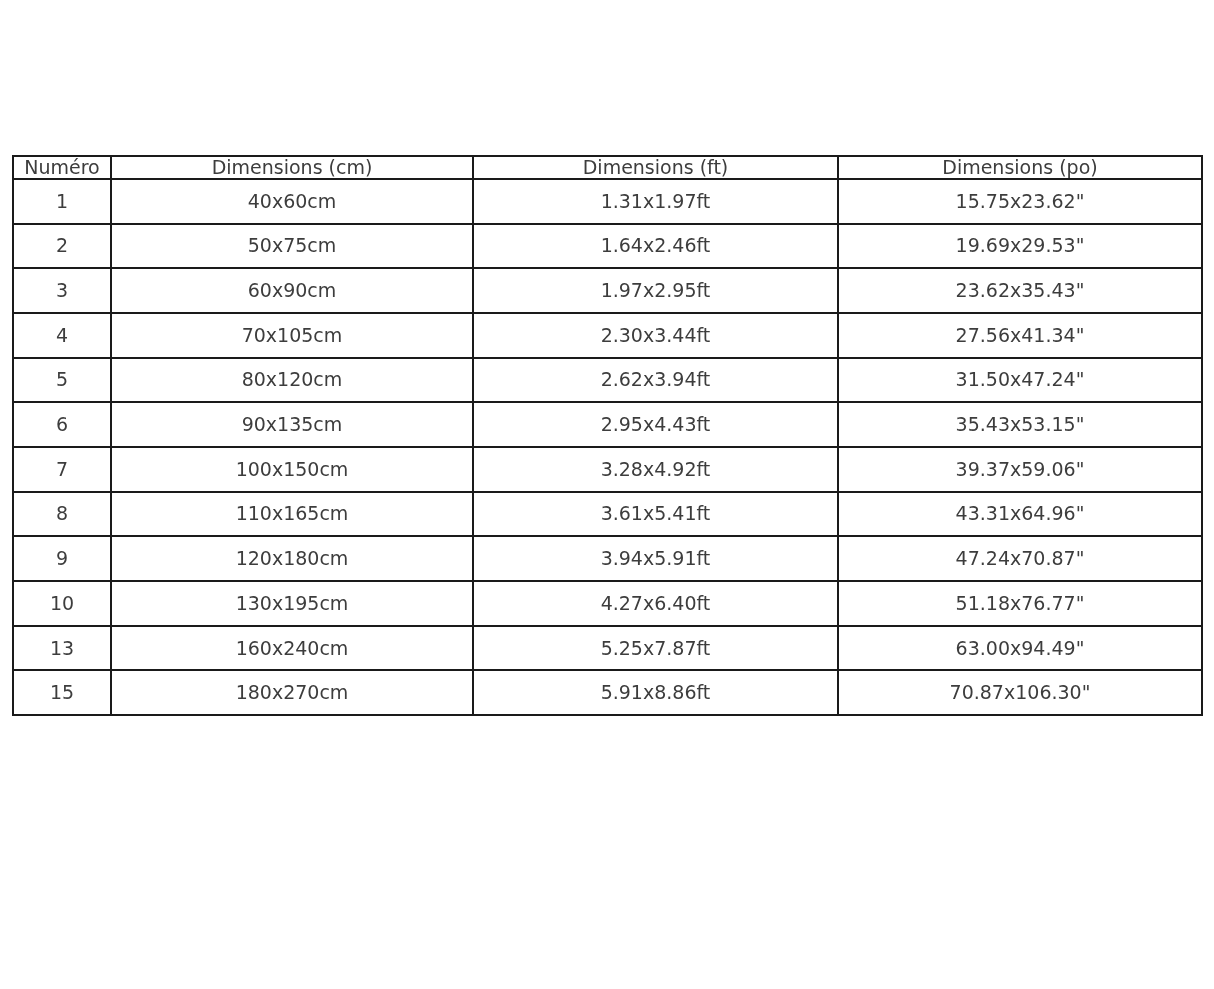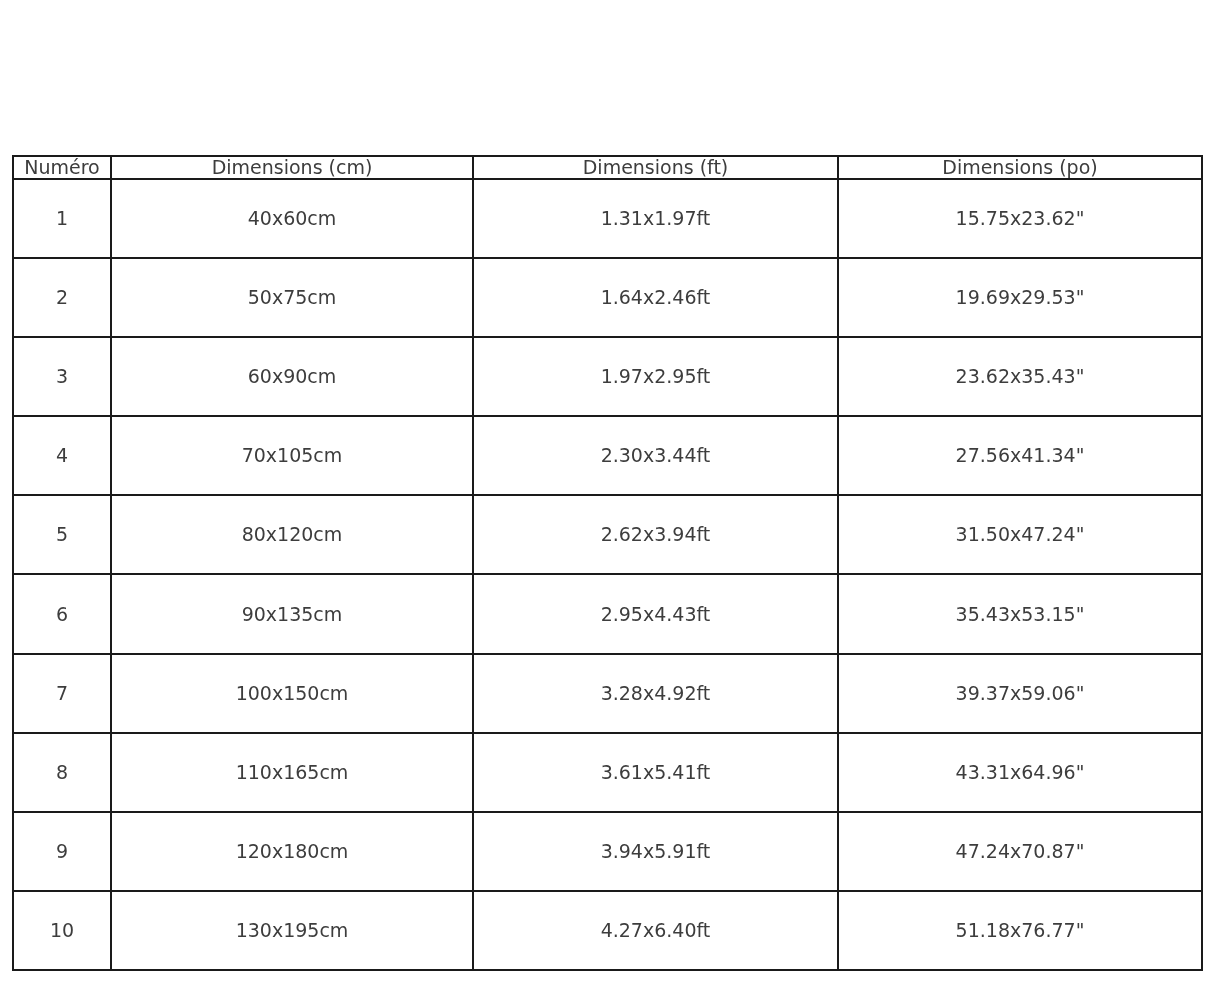--- a/index.html
+++ b/index.html
@@ -13,21 +13,21 @@
     width: 1214px;
     height: 989px;
     background: #ffffff;
     overflow: hidden;
   }
   table.dim-table {
     position: absolute;
     left: 12px;
     top: 155px;
     width: 1189px;
-    height: 816px;
+    height: 561px;
     border-collapse: collapse;
     table-layout: fixed;
     color: #3d3d3d;
     font-size: 19px;
     line-height: 1.1;
   }
   table.dim-table th,
   table.dim-table td {
     border: 2px solid #1a1a1a;
     text-align: center;
@@ -111,15 +111,27 @@
         <td>120x180cm</td>
         <td>3.94x5.91ft</td>
         <td>47.24x70.87"</td>
       </tr>
       <tr>
         <td>10</td>
         <td>130x195cm</td>
         <td>4.27x6.40ft</td>
         <td>51.18x76.77"</td>
       </tr>
+      <tr>
+        <td>13</td>
+        <td>160x240cm</td>
+        <td>5.25x7.87ft</td>
+        <td>63.00x94.49"</td>
+      </tr>
+      <tr>
+        <td>15</td>
+        <td>180x270cm</td>
+        <td>5.91x8.86ft</td>
+        <td>70.87x106.30"</td>
+      </tr>
     </tbody>
   </table>
 </div>
 
 </body></html>

